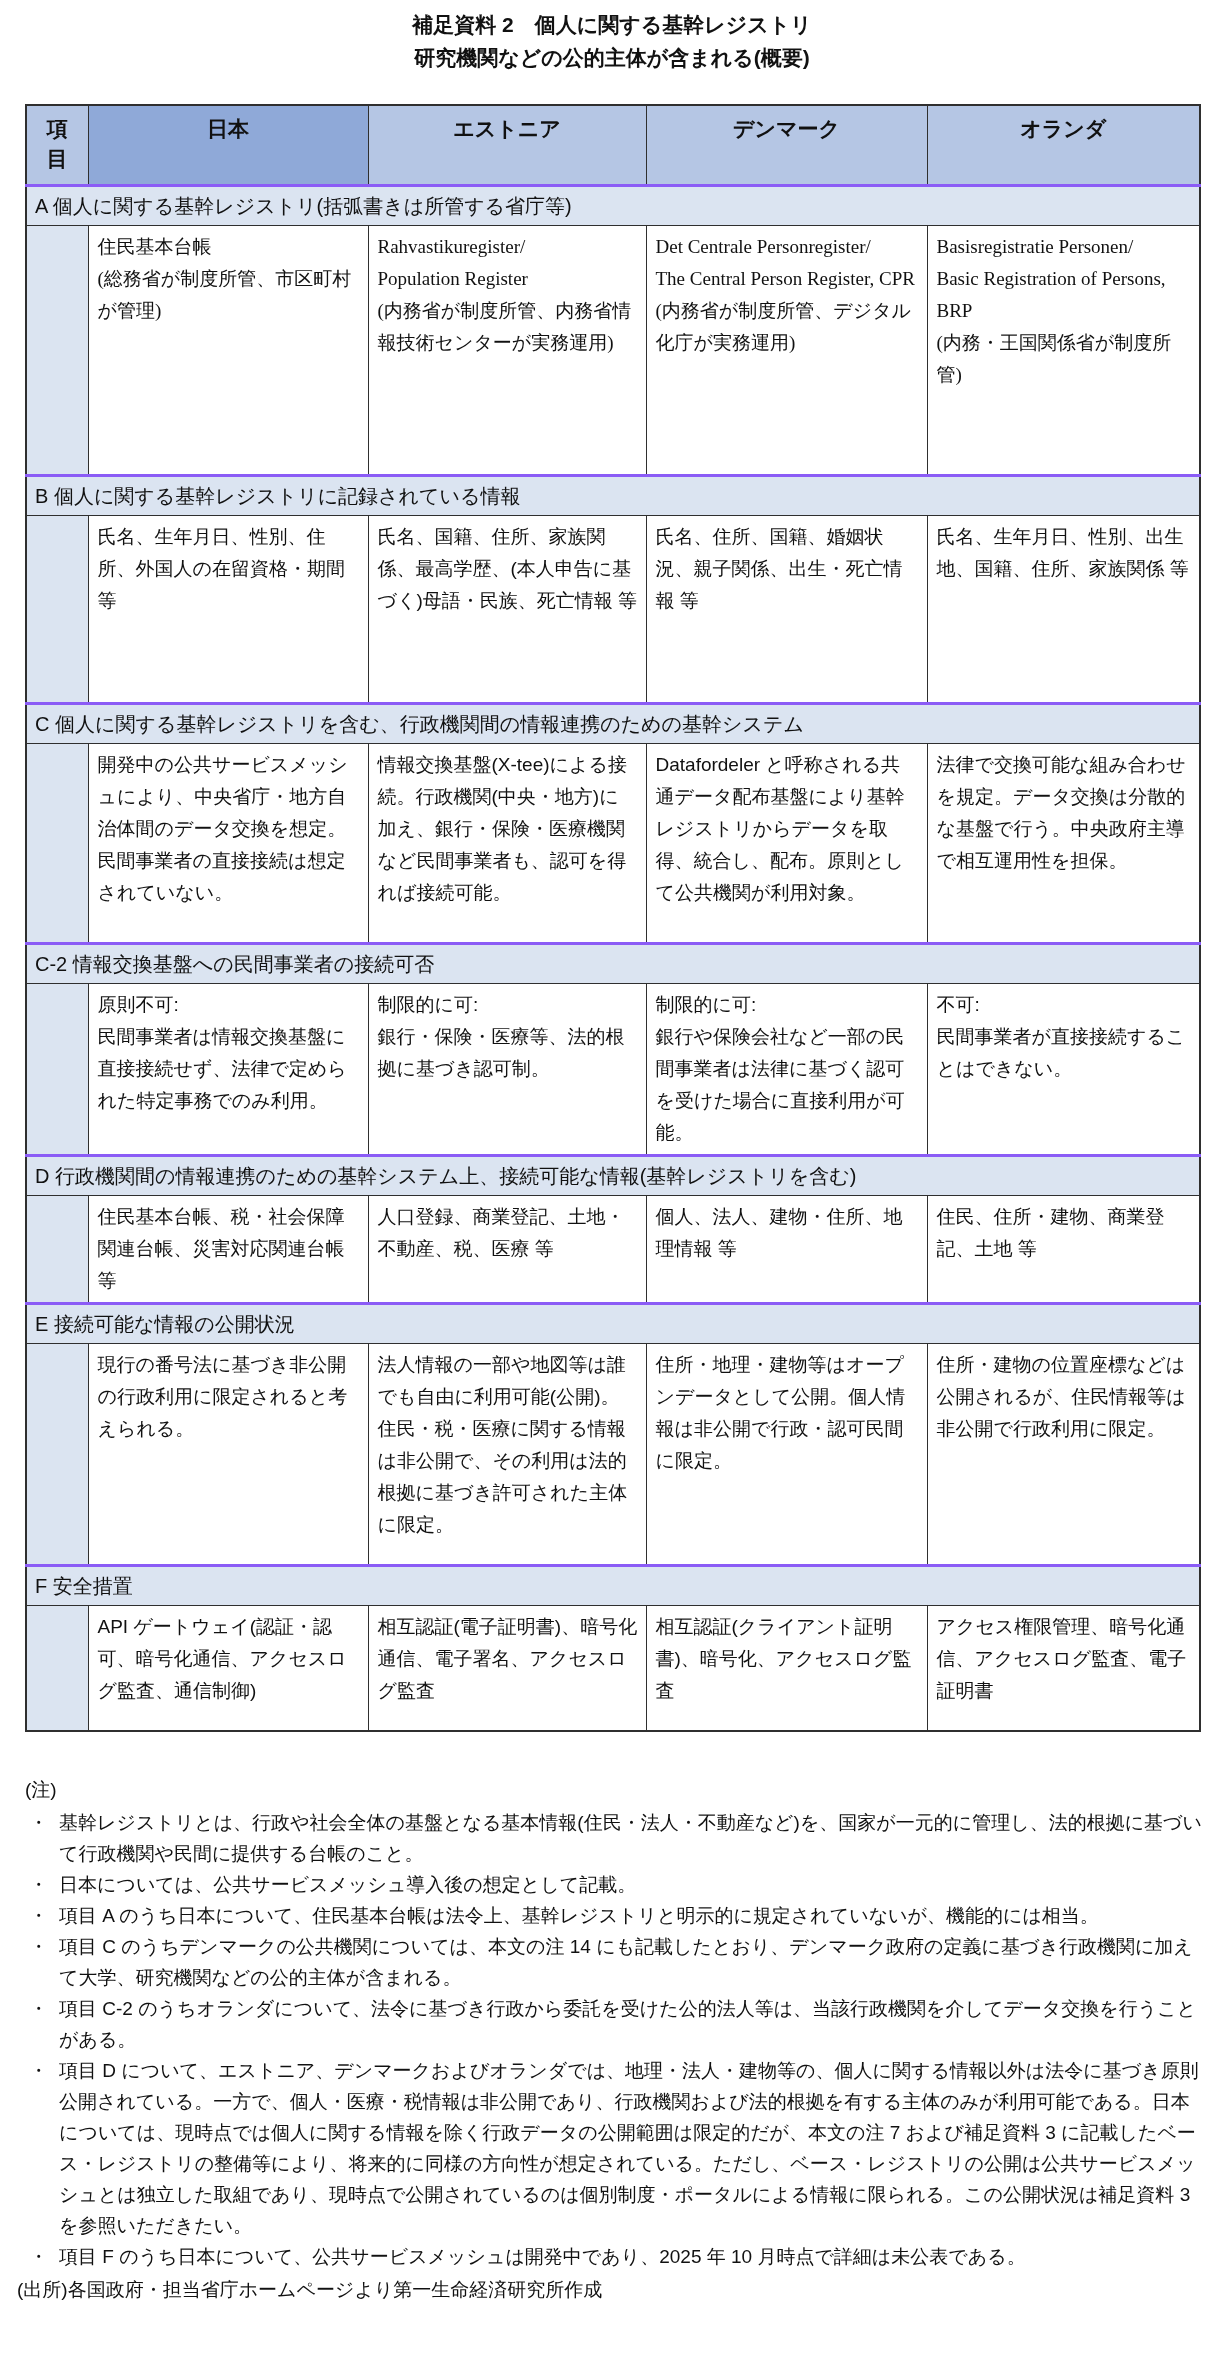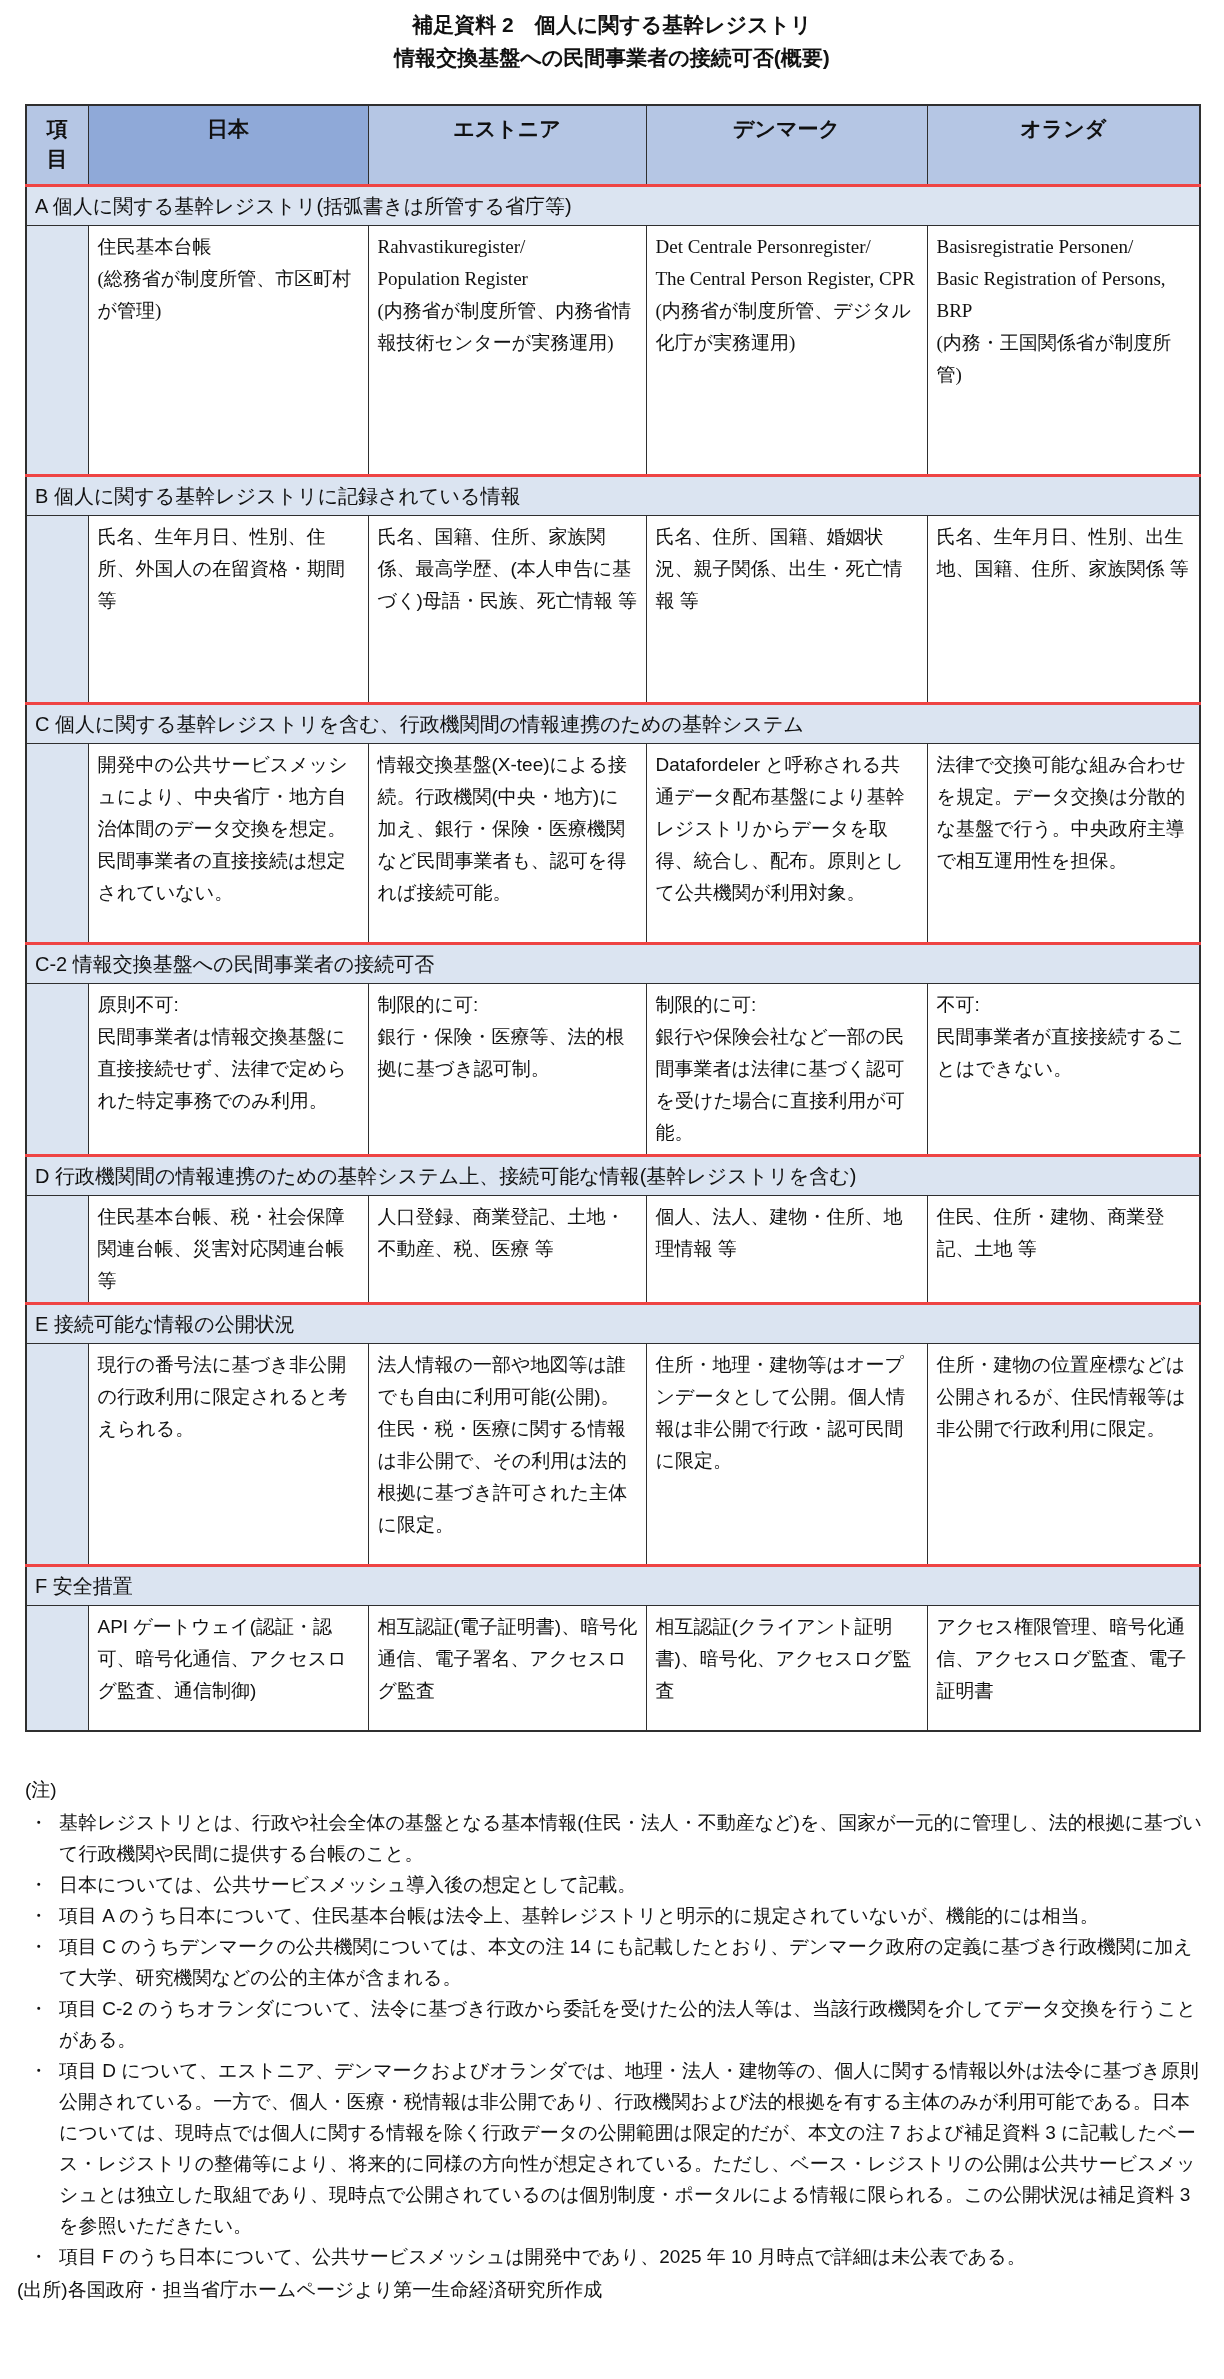--- a/index.html
+++ b/index.html
@@ -51,21 +51,21 @@
     width: 1.05em;
     word-break: break-all;
     text-align: center;
   }
   
   tr.section-row td {
     background: #dbe4f1;
     font-size: 20px;
     line-height: 24px;
     padding: 7px 6px 7px 8px;
-    border-top: 3px solid #ef4444;
+    border-top: 3px solid #8b5cf6;
     border-bottom: 1.4px solid #2f2f2f;
   }
   
   tr.data-row td {
     background: #ffffff;
     vertical-align: top;
     font-size: 19px;
     line-height: 32px;
     padding: 5px 8px 5px 9px;
     white-space: pre-line;
@@ -101,21 +101,21 @@
     margin: 2px 18px 0 17px;
     font-size: 19px;
     line-height: 31px;
   }
 </style>
 </head>
 <body>
 
 <div class="doc-title">
   <div>補足資料 2　個人に関する基幹レジストリ</div>
-  <div>情報交換基盤への民間事業者の接続可否(概要)</div>
+  <div>研究機関などの公的主体が含まれる(概要)</div>
 </div>
 
 <table class="compare">
   <colgroup>
     <col style="width:62px">
     <col style="width:280px">
     <col style="width:278px">
     <col style="width:281px">
     <col style="width:273px">
   </colgroup>

